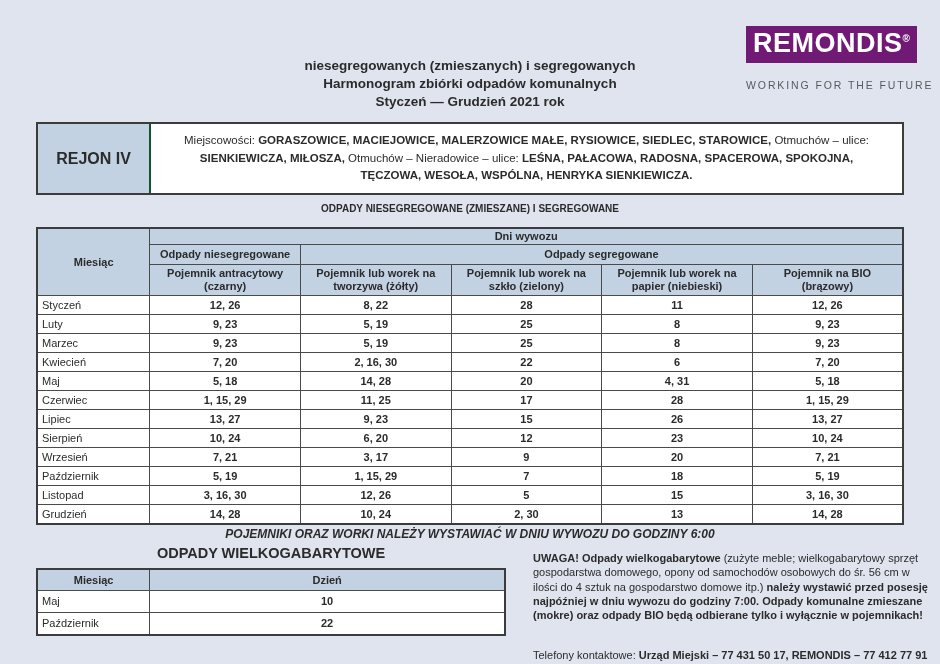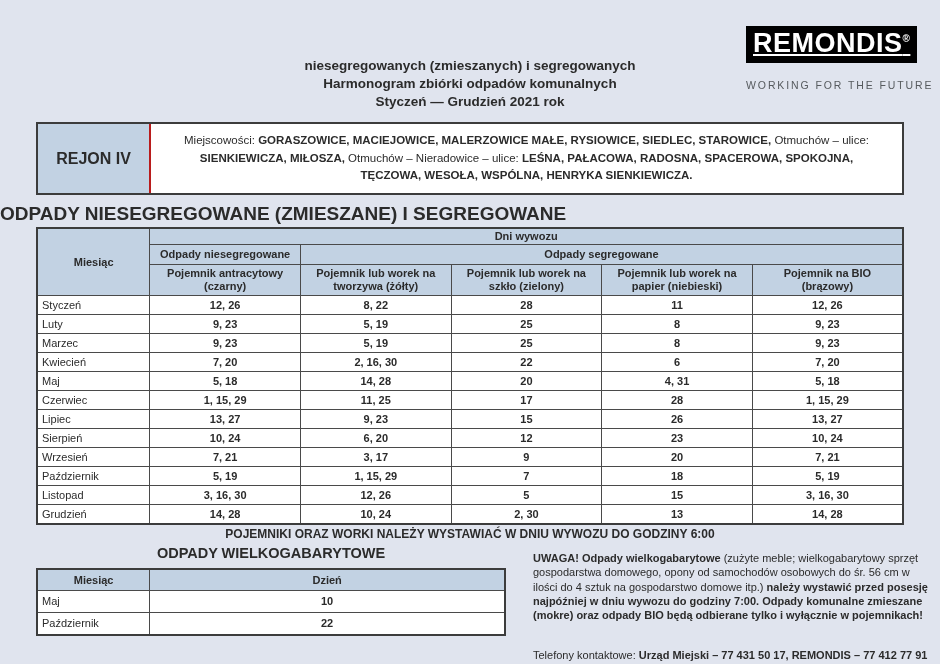--- a/index.html
+++ b/index.html
@@ -13,46 +13,46 @@
   .municipality {
     position:absolute; left:36px; top:26px;
     font-size:26px; font-weight:bold; letter-spacing:.5px; color:#262626;
   }
   .subtitle {
     position:absolute; left:0; right:0; top:57px;
     text-align:center; font-weight:bold; font-size:13.5px; line-height:1.32; color:#2b2b2b;
   }
   .logo { position:absolute; right:34px; top:26px; width:160px; }
   .logo-box {
-    display:inline-block; background:#000000; color:#fff;
+    display:inline-block; background:#701a75; color:#fff;
     font-weight:bold; font-size:27px; letter-spacing:.5px;
-    padding:2px 7px 4px 7px; line-height:1.15;text-decoration:underline;
+    padding:2px 7px 4px 7px; line-height:1.15;
   }
   .logo-box .reg { font-size:10px; vertical-align:super; font-weight:bold; }
   .logo-tagline {
     margin-top:16px; color:#565a5e; font-size:10.5px; letter-spacing:1.9px; white-space:nowrap;
   }
   
   .region-box {
     position:absolute; left:36px; top:122px; width:868px; height:73px;
     display:flex; background:#fff; border:2px solid #3c3c3c;
   }
   .region-name {
-    width:113px; flex:0 0 113px; background:#c2d2e3; border-right:2px solid #b91c1c;
+    width:113px; flex:0 0 113px; background:#c2d2e3; border-right:2px solid #14532d;
     display:flex; align-items:center; justify-content:center;
     font-weight:bold; font-size:16px;
   }
   .region-desc {
     flex:1; display:flex; align-items:center; justify-content:center;
     text-align:center; font-size:11.5px; line-height:1.55; padding:4px 31px;
   }
   
   .main-section-title {
     position:absolute; left:0; right:0; top:203px;
-    font-weight:bold; font-size:19px;
+    text-align:center; font-weight:bold; font-size:10px;
   }
   .bulky-section-title {
     position:absolute; left:36px; top:545px; width:470px;
     text-align:center; font-weight:bold; font-size:14.5px;
   }
   
   table { border-collapse:collapse; background:#fff; }
   .main-table { position:absolute; left:36px; top:227px; width:868px; border:2px solid #3c3c3c; }
   .bulky-table { position:absolute; left:36px; top:568px; width:470px; border:2px solid #3c3c3c; }
   th, td { border:1px solid #4a4a4a; font-size:11px; }
@@ -61,21 +61,21 @@
   .r2 th { padding:3px 0; line-height:13px; }
   .r3 th { padding:2px 8px; line-height:13px; height:30px; }
   .main-table tbody td { padding:2px 4px; line-height:14px; }
   td.month-cell { text-align:left; padding-left:10px; font-weight:normal; }
   td.date-cell { text-align:center; font-weight:bold; }
   .bulky-table th { padding:3px 0; line-height:14px; }
   .bulky-table td { padding:3px 4px; line-height:15px; }
   
   .footer-note {
     position:absolute; left:0; right:0; top:527px;
-    text-align:center; font-weight:bold; font-size:12px;
+    text-align:center; font-weight:bold; font-size:12px;font-style:italic;
   }
   .notes {
     position:absolute; left:533px; top:551px; width:396px;
     font-size:11px; line-height:1.3; color:#2b2b2b;
   }
   .contacts { margin-top:26px; }
 </style>
 </head>
 <body>
 

